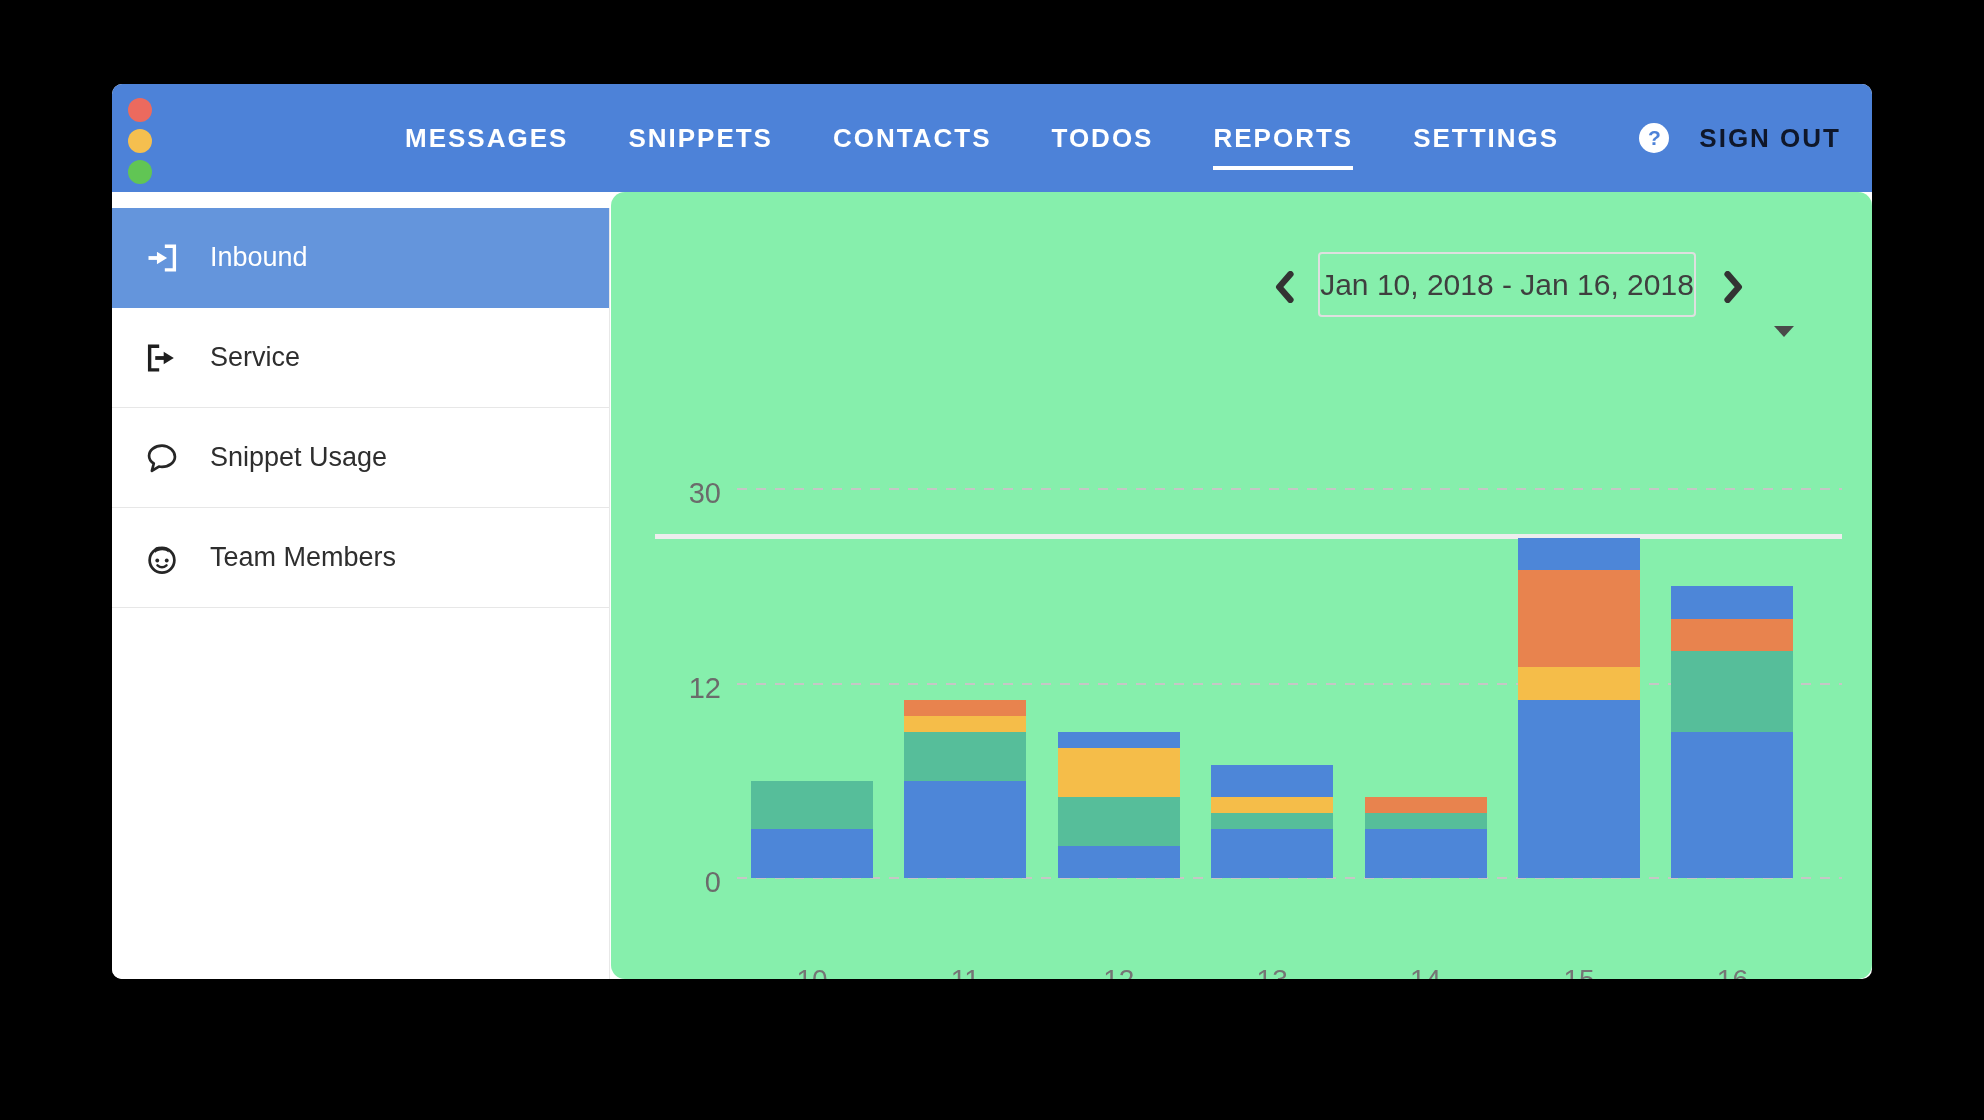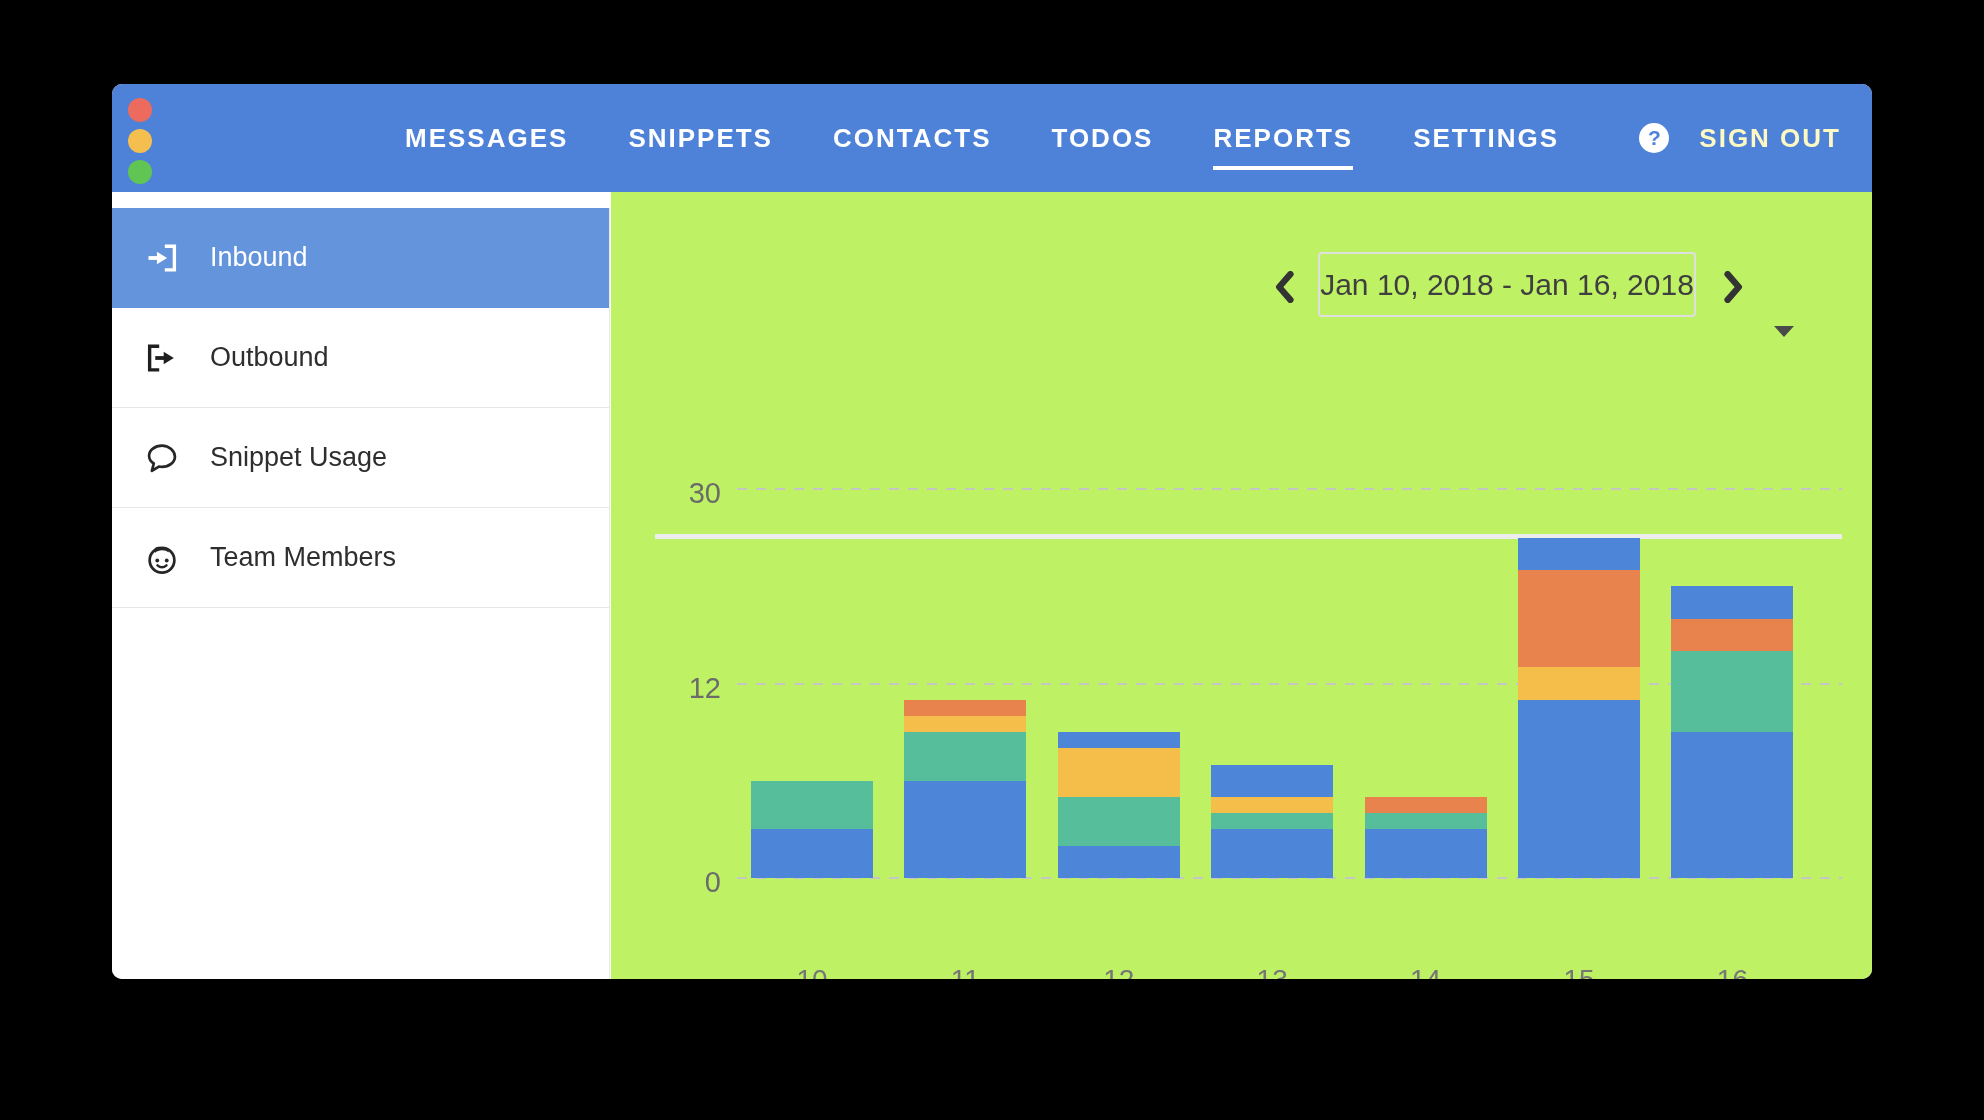--- a/index.html
+++ b/index.html
@@ -13,34 +13,34 @@
   .nav { position:absolute; left:0; top:0; width:100%; height:108px; background:#4D82D8; }
   .lights { position:absolute; left:16px; top:14px; display:flex; flex-direction:column; gap:7px; }
   .light { width:24px; height:24px; border-radius:50%; }
   .menu { position:absolute; left:293px; top:0; height:108px; display:flex; align-items:center; gap:60px; }
   .menu-item { color:#fff; font-size:26px; font-weight:700; letter-spacing:2px;
                padding:16px 0 12px 0; border-bottom:4px solid transparent; cursor:pointer; }
   .menu-item.active { border-bottom-color:#fff; }
   .nav-right { position:absolute; right:31px; top:0; height:108px; display:flex; align-items:center; gap:30px; }
   .help-circle { width:30px; height:30px; border-radius:50%; background:#fff; display:flex;
                  align-items:center; justify-content:center; color:#4D82D8; font-size:21px; font-weight:800; }
-  .signout { color:#fef9c3; font-size:26px; font-weight:700; letter-spacing:2px; cursor:pointer; }
+  .signout { color:#0f172a; font-size:26px; font-weight:700; letter-spacing:2px; cursor:pointer; }
 
   
   .sidebar { position:absolute; left:0; top:124px; width:498px; bottom:0; background:#fff;
              border-right:1px solid #E8E8E8; }
   .side-item { height:100px; display:flex; align-items:center; padding-left:32px;
                border-bottom:1px solid #E7E7E7; cursor:pointer; }
   .side-item .icon { width:36px; height:36px; flex:0 0 36px; }
   .side-item .lbl { margin-left:30px; font-size:27px; color:#2E2E2E; }
   .side-item.selected { background:#6495DC; border-bottom-color:#6495DC; }
   .side-item.selected .lbl { color:#fff; }
 
   
-  .main { position:absolute; left:499px; top:108px; right:0; bottom:0; background:#bef264; }
+  .main { position:absolute; left:499px; top:108px; right:0; bottom:0; background:#86efac;border-radius:14px; }
 
   .chev-btn { position:absolute; width:36px; height:40px; display:flex; align-items:center;
               justify-content:center; cursor:pointer; }
   .date-box { position:absolute; left:707px; top:60px; width:378px; height:65px;
               border:2px solid #DFDFDF; border-radius:4px; display:flex; align-items:center;
               justify-content:center; font-size:30px; color:#3F3F3F; cursor:pointer; }
   .caret { width:0; height:0; border-left:10px solid transparent; border-right:10px solid transparent;
            border-top:11px solid #4A4A4A; cursor:pointer; position:absolute; }
 
   .section-title { position:absolute; left:47px; top:288px; font-size:31px; font-weight:700; color:#56575B; }
@@ -94,21 +94,21 @@
     </div>
 
     <div class="side-item">
       <span class="icon">
         <svg viewBox="0 0 32 32" width="36" height="36">
           <path d="M13.5 5.5 H5 V26.5 H13.5" fill="none" stroke="#1F1F1F" stroke-width="3"></path>
           <line x1="10" y1="16" x2="19" y2="16" stroke="#1F1F1F" stroke-width="3.4"></line>
           <polygon points="17.5,10.5 26.5,16 17.5,21.5" fill="#1F1F1F"></polygon>
         </svg>
       </span>
-      <span class="lbl">Outbound</span>
+      <span class="lbl">Service</span>
     </div>
 
     <div class="side-item">
       <span class="icon">
         <svg viewBox="0 0 32 32" width="36" height="36">
           <path d="M16 5 c-6.3 0 -11.5 4 -11.5 9 0 2.8 1.6 5.3 4.2 6.9 L7 27.5 l6.2-3.9 c0.9 0.2 1.8 0.3 2.8 0.3 6.3 0 11.5-4 11.5-9 S22.3 5 16 5 Z" fill="none" stroke="#262626" stroke-width="2.4" stroke-linejoin="round"></path>
         </svg>
       </span>
       <span class="lbl">Snippet Usage</span>
     </div>

